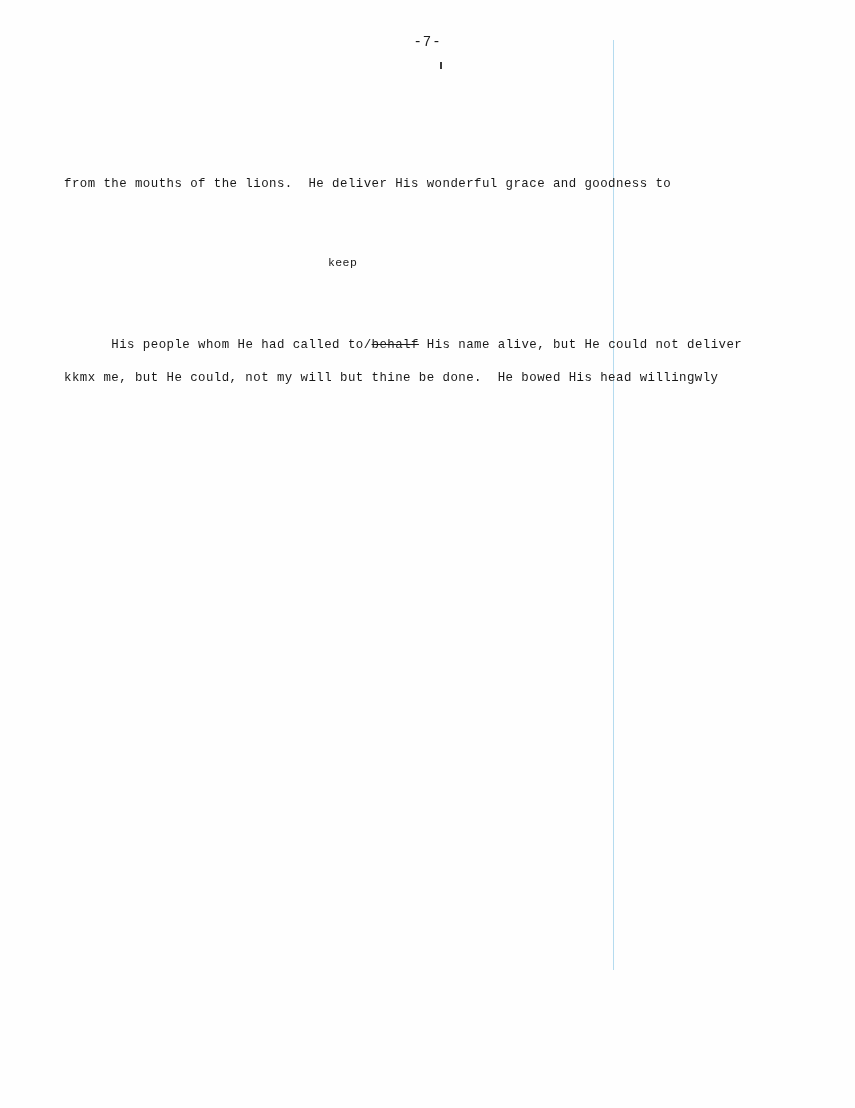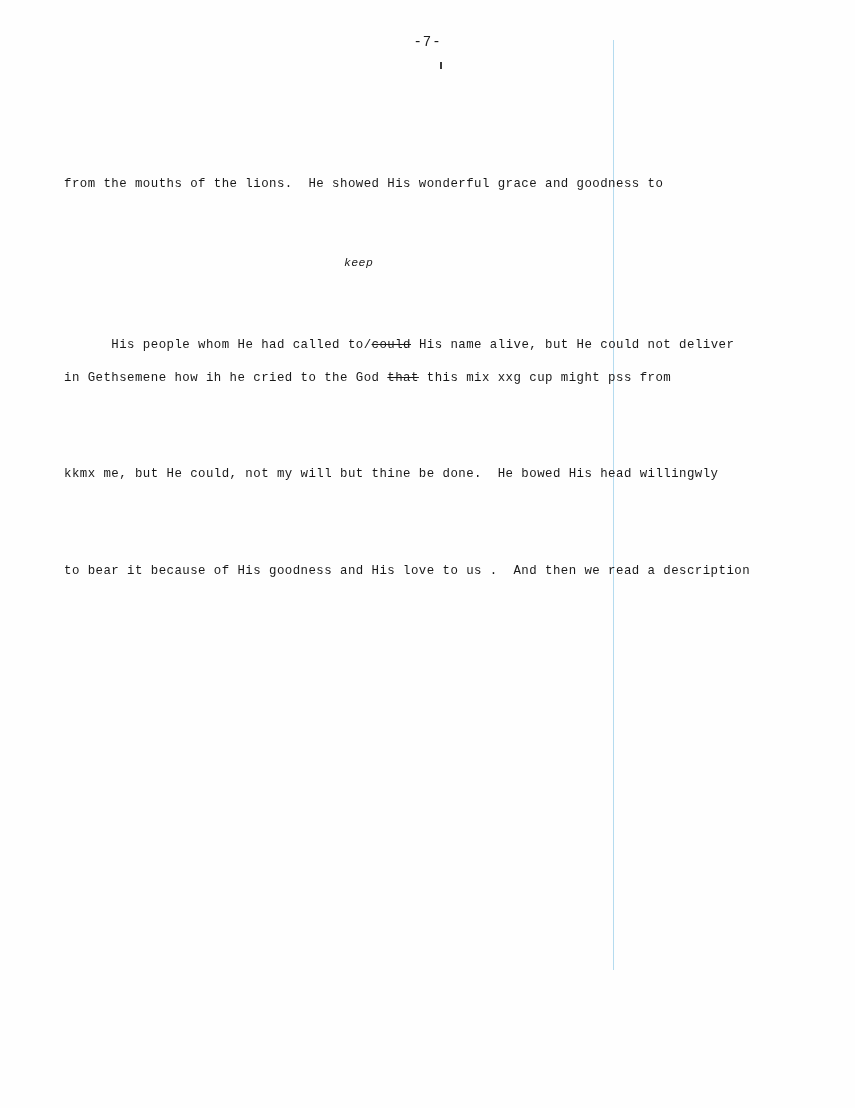--- a/index.html
+++ b/index.html
@@ -81,28 +81,26 @@
 
 <div class="page">
 
   <div class="scanline"></div>
 
   <div class="page-number">-7-</div>
 
   <div class="stray-mark"></div>
 
   <div class="body-text">
-    <div class="line">from the mouths of the lions.  He showed His wonderful grace and goodness to</div>
+    <div class="line">from the mouths of the lions.  He deliver His wonderful grace and goodness to</div>
     <div class="line">
-      <span class="insert-above" style="left:280px;font-style:italic;">keep</span>
-      <span>His people whom He had called to/<span class="strike">could</span> His name alive, but He could not deliver</span>
+      <span class="insert-above" style="left:264px;">keep</span>
+      <span>His people whom He had called to/<span class="strike">behalf</span> His name alive, but He could not deliver</span>
     </div>
-    <div class="line">in Gethsemene how ih he cried to the God <span class="strike">that</span> this mix xxg cup might pss from</div>
     <div class="line">kkmx me, but He could, not my will but thine be done.  He bowed His head willingwly</div>
-    <div class="line">to bear it because of His goodness and His love to us .  And then we read a description</div>
     
     
     
     
     
     
     
     
     
     

